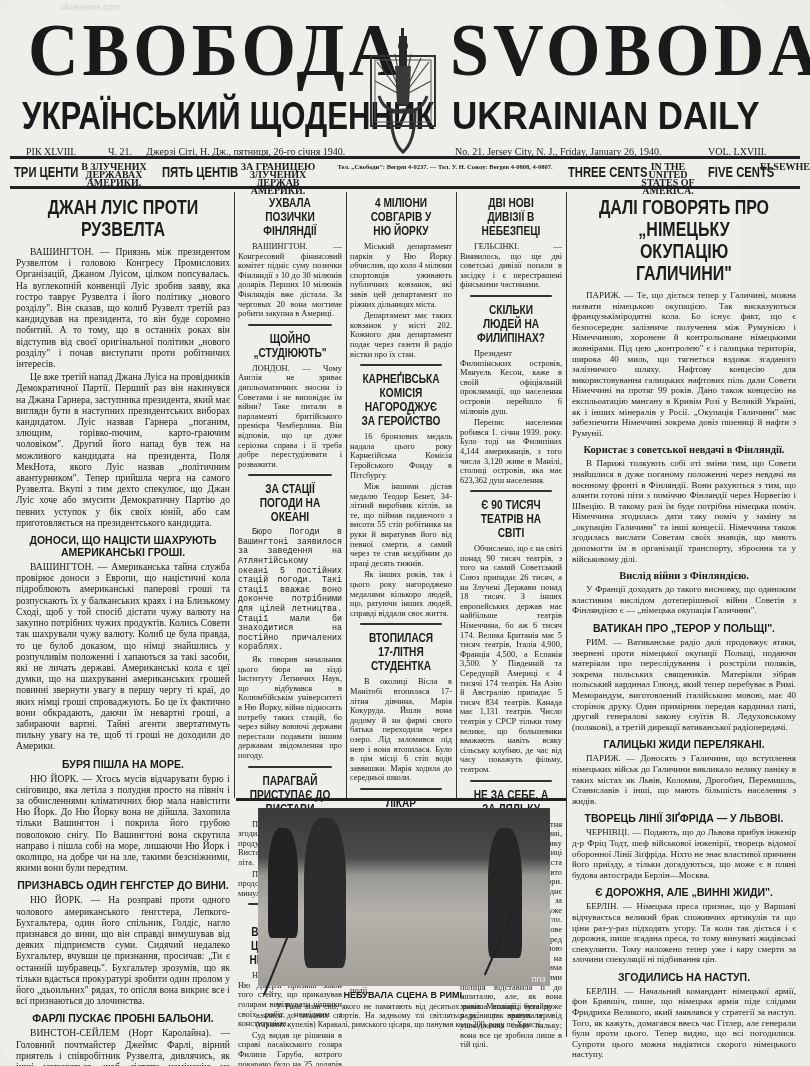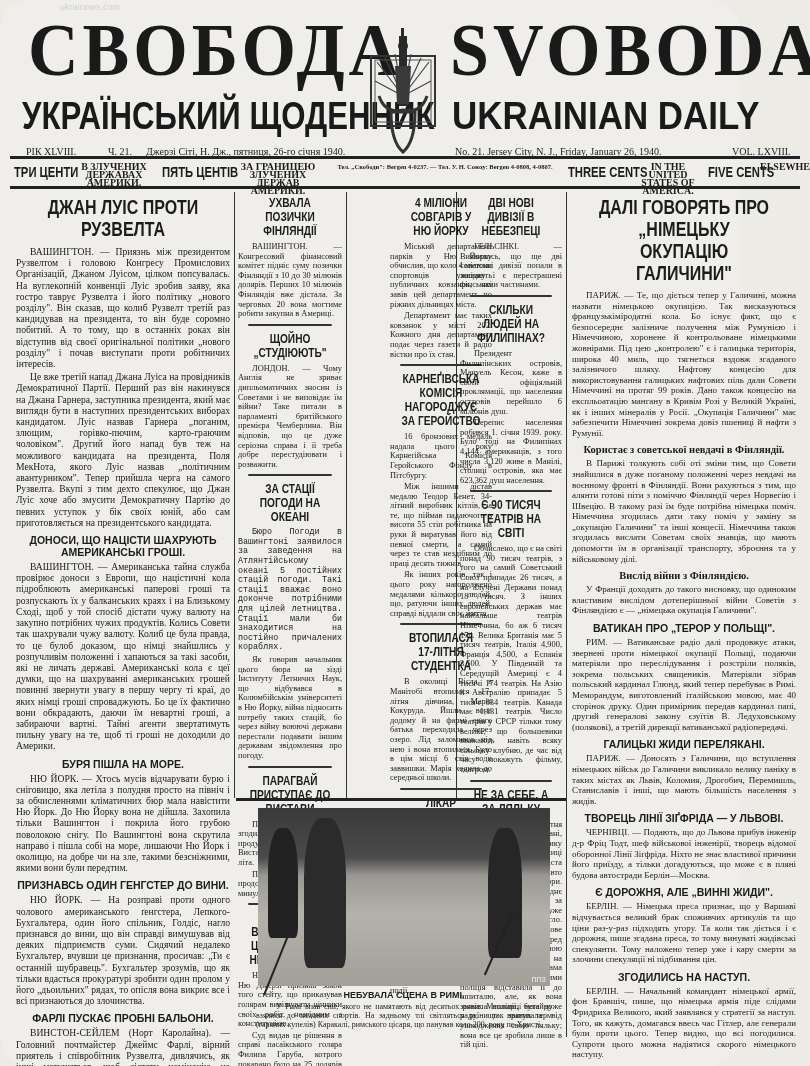--- a/index.html
+++ b/index.html
@@ -85,21 +85,21 @@
       <path d="M26 86 Q26 116 38 126 Q50 116 50 86 Z" fill="none" stroke="#333" stroke-width="3"></path>
       <rect x="34" y="10" width="8" height="70" fill="#2a2a2a"></rect>
       <circle cx="38" cy="20" r="5" fill="#2a2a2a"></circle>
       <rect x="36" y="2" width="3" height="14" fill="#2a2a2a"></rect>
       <path d="M30 40 L46 40 L44 78 L32 78 Z" fill="#3a3a3a"></path>
     </svg>
     <div class="dateline" style="left:6px;">РІК XLVIII.</div>
     <div class="dateline" style="left:88px;">Ч. 21.</div>
     <div class="dateline" style="left:126px;">Джерзі Сіті, Н. Дж., пятниця, 26-го січня 1940.</div>
     <div class="dateline" style="left:435px;">No. 21. Jersey City, N. J., Friday, January 26, 1940.</div>
-    <div class="dateline" style="left:712px;text-align:right;">VOL. LXVIII.</div>
+    <div class="dateline" style="left:688px;text-align:right;">VOL. LXVIII.</div>
   </div>
 
   <div class="rule-thick" style="top:156px;"></div>
 
   <div class="priceband">
     <span class="big" style="left:2px;">ТРИ ЦЕНТИ</span>
     <span class="small" style="left:60px; width:84px;">В ЗЛУЧЕНИХ ДЕРЖАВАХ АМЕРИКИ.</span>
     <span class="big" style="left:150px;">ПЯТЬ ЦЕНТІВ</span>
     <span class="small" style="left:218px; width:96px;">ЗА ГРАНИЦЕЮ ЗЛУЧЕНИХ ДЕРЖАВ АМЕРИКИ.</span>
     <span class="small" style="left:318px; width:230px; text-transform:none; font-size:6.5px;">Тел. „Свободи": Bergen 4-0237. — Тел. У. Н. Союзу: Bergen 4-0808, 4-0807.</span>
@@ -145,21 +145,21 @@
     <div class="hl-med">ПАРАГВАЙ ПРИСТУПАЄ ДО ВИСТАВИ</div>
     <p style="font-size:8.4px; line-height:9.6px;">Парагвайська републіка згодилася виставити свої продукти на Світовій Виставі в Ню Йорку цього літа.</p>
     <p style="font-size:8.4px; line-height:9.6px;">Панама постановила продовжити свою виставу з минулого року.</p>
     <div class="sep"></div>
     <div class="hl-med">ПРИМУС ВИВІШУВАННЯ ЦІН ПРИЗНАНО НЕКОНСТИТУЦІЙНИМ</div>
     <p style="font-size:8.4px; line-height:9.6px;">Найвищий суд стейту Ню Джерзі признав закон того стейту, що приказував голярам вивішувати цінники своїх робіт, незгідним з конституцією.</p>
     <p style="font-size:8.4px; line-height:9.6px;">Суд видав це рішення в справі пасаїкського голяра Филипа Гаруба, котрого покарано було на 25 долярів за нарушення того закону.</p>
     <p style="font-size:8.4px; line-height:9.6px;">Суд признав цей закон невластивим вмішуванням у приватний бизнес.</p>
   </div>
 
-  <div class="col" style="left:350px; top:190px; width:102px;margin-left:40px;">
+  <div class="col" style="left:350px; top:190px; width:102px;">
     <div class="hl-med">4 МІЛІОНИ СОВГАРІВ У НЮ ЙОРКУ</div>
     <p style="font-size:8.4px; line-height:9.6px;">Міський департамент парків у Ню Йорку обчислив, що коло 4 мілюни спортовців уживають публичних ковзанок, які завів цей департамент по ріжних дільницях міста.</p>
     <p style="font-size:8.4px; line-height:9.6px;">Департамент має таких ковзанок у місті 202. Кожного дня департамент подає через газети й радіо вістки про їх стан.</p>
     <div class="sep"></div>
     <div class="hl-med">КАРНЕҐІВСЬКА КОМІСІЯ НАГОРОДЖУЄ ЗА ГЕРОЙСТВО</div>
     <p style="font-size:8.4px; line-height:9.6px;">16 бронзових медаль надала цього року Карнеґійська Комісія Геройського Фонду в Пітсбургу.</p>
     <p style="font-size:8.4px; line-height:9.6px;">Між іншими дістав медалю Теодор Бенет, 34-літний виробник кітлів, за те, що піймав падаючого з висоти 55 стіп робітника на руки й виратував його від певної смерти, а самий через те став нездібним до праці десять тижнів.</p>
     <p style="font-size:8.4px; line-height:9.6px;">Як інших років, так і цього року нагороджено медалями кількоро людей, що, ратуючи інших людей, справді віддали своє життя.</p>
     <div class="sep"></div>
     <div class="hl-med">ВТОПИЛАСЯ 17-ЛІТНЯ СТУДЕНТКА</div>

